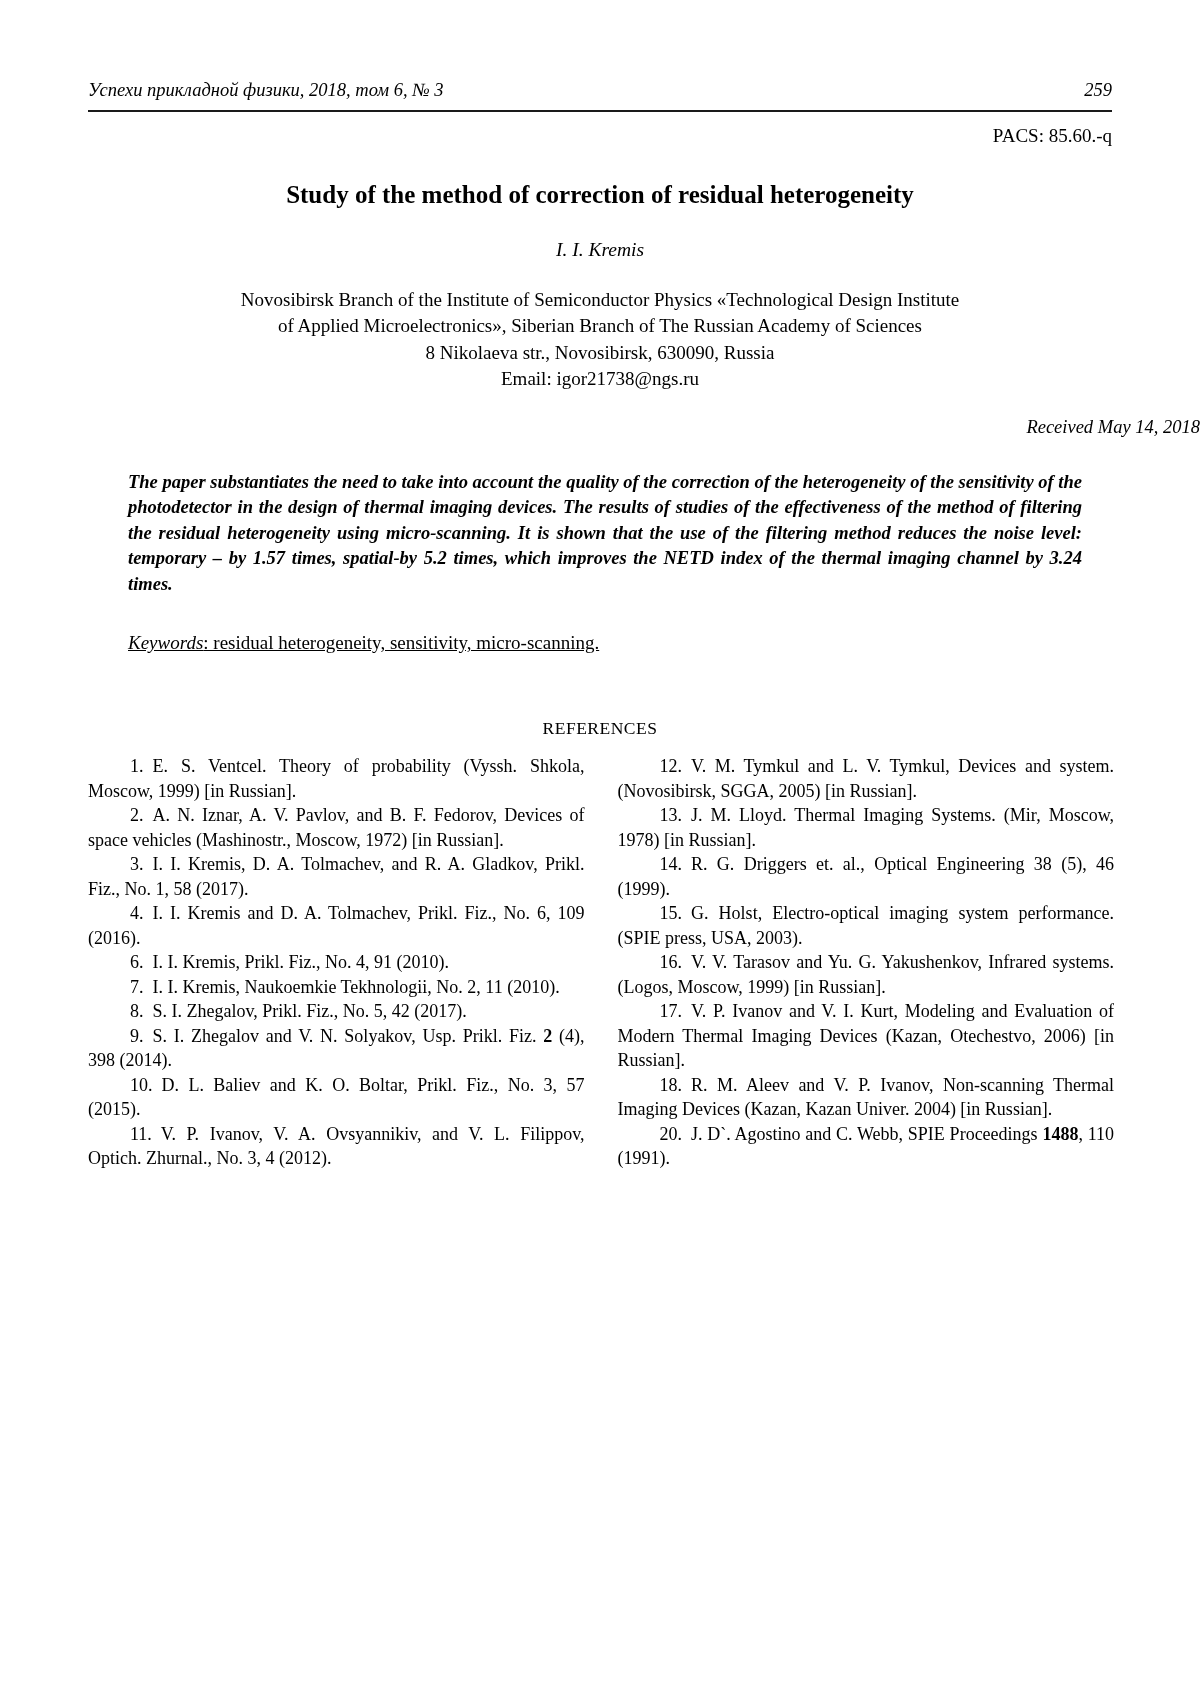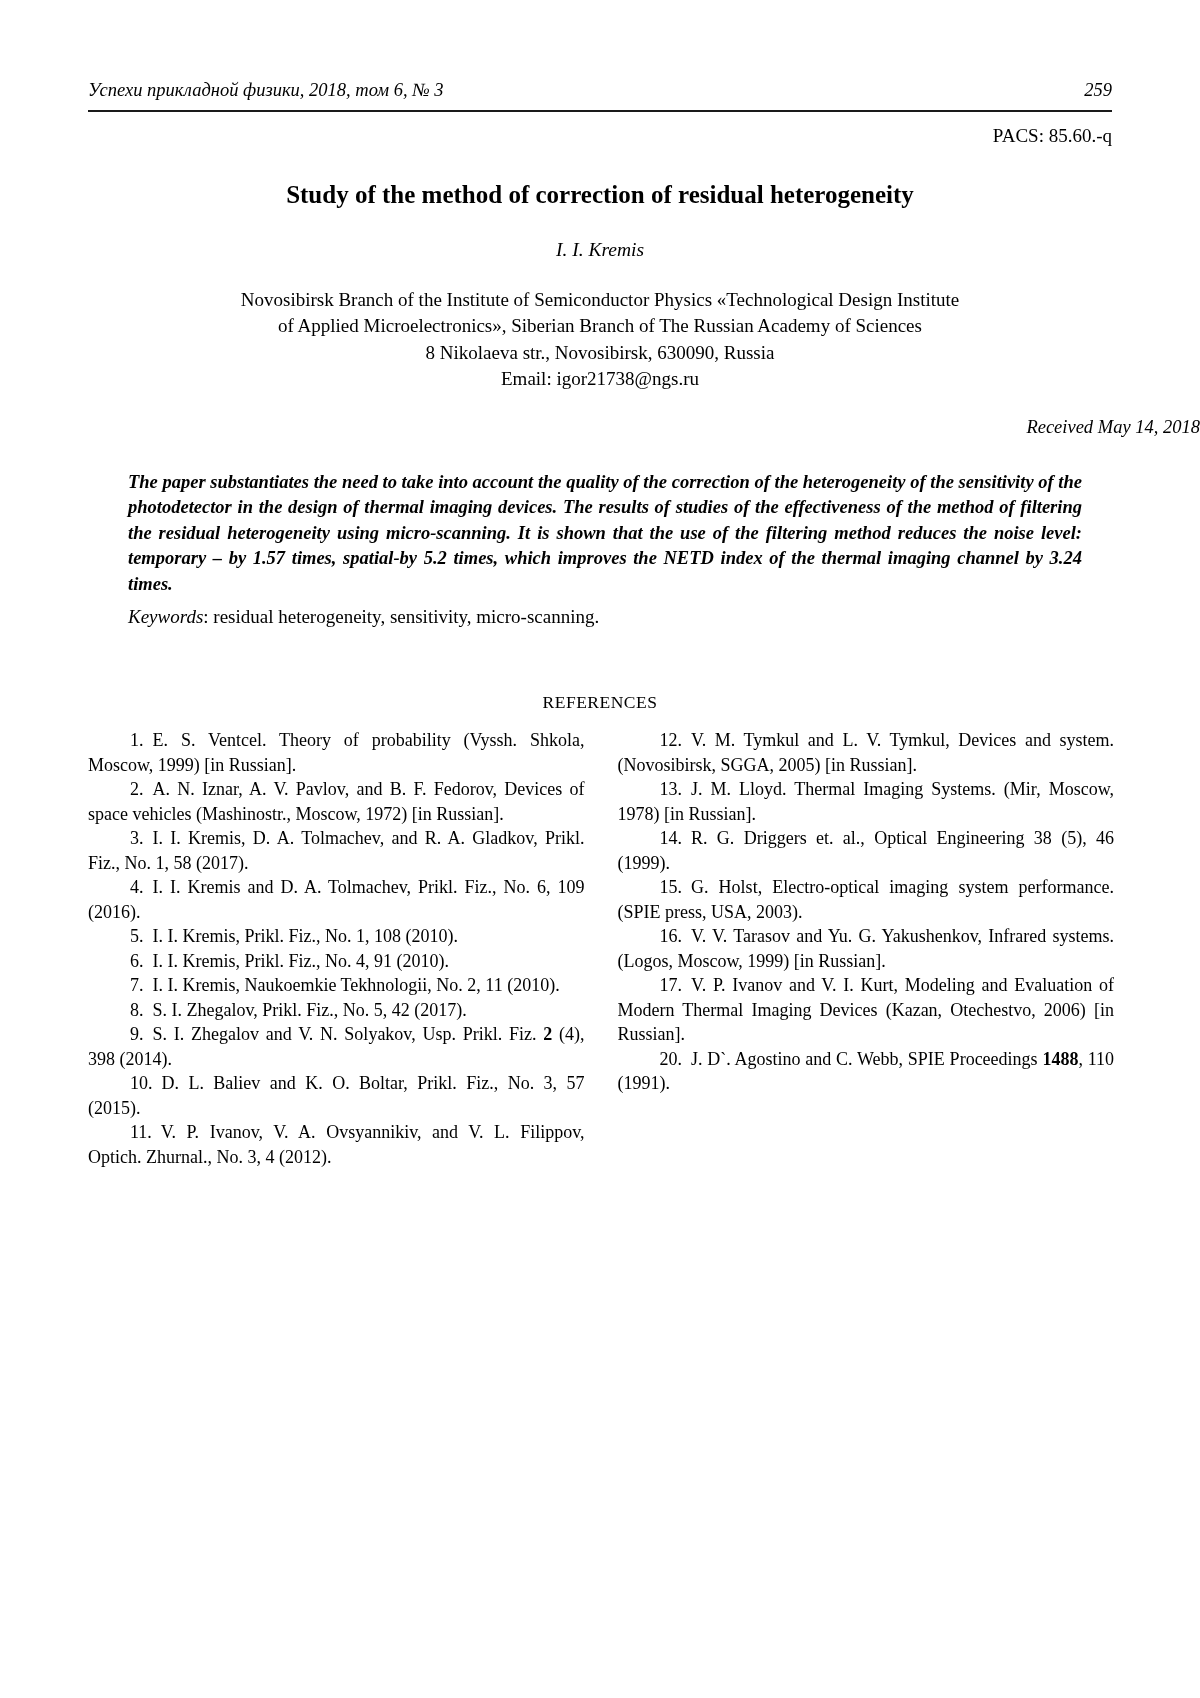--- a/index.html
+++ b/index.html
@@ -59,22 +59,23 @@
   }
   .abstract {
     margin: 32px 118px 0 128px;
     font-weight: bold;
     font-style: italic;
     font-size: 18.5px;
     line-height: 25.5px;
     text-align: justify;
   }
   .keywords {
-    margin: 9px 88px 0 128px;
+    margin: 35px 88px 0 128px;
     font-size: 19px;
+    text-decoration: underline;
   }
   .keywords .kw-label { font-style: italic; }
   .refs-heading {
     margin-top: 64px;
     text-align: center;
     font-size: 17.5px;
     font-weight: normal;
     letter-spacing: 0.5px;
   }
   .refs-columns {
@@ -124,32 +125,32 @@
   </p>
 
   <h2 class="refs-heading">REFERENCES</h2>
 
   <div class="refs-columns">
     <div class="refs-col">
         <p class="ref"><span>1. E. S. Ventcel. Theory of probability (Vyssh. Shkola, Moscow, 1999) [in Russian].</span></p>
         <p class="ref"><span>2. A. N. Iznar, A. V. Pavlov, and B. F. Fedorov, Devices of space vehicles (Mashinostr., Moscow, 1972) [in Russian].</span></p>
         <p class="ref"><span>3. I. I. Kremis, D. A. Tolmachev, and R. A. Gladkov, Prikl. Fiz., No. 1, 58 (2017).</span></p>
         <p class="ref"><span>4. I. I. Kremis and D. A. Tolmachev, Prikl. Fiz., No. 6, 109 (2016).</span></p>
-        <p class="ref"><span>5. I. I. Kremis, Prikl. Fiz., No. 1, 108 (2010).</span></p>
         <p class="ref"><span>6. I. I. Kremis, Prikl. Fiz., No. 4, 91 (2010).</span></p>
         <p class="ref"><span>7. I. I. Kremis, Naukoemkie Tekhnologii, No. 2, 11 (2010).</span></p>
         <p class="ref"><span>8. S. I. Zhegalov, Prikl. Fiz., No. 5, 42 (2017).</span></p>
         <p class="ref"><span>9. S. I. Zhegalov and V. N. Solyakov, Usp. Prikl. Fiz. </span><b>2</b><span> (4), 398 (2014).</span></p>
         <p class="ref"><span>10. D. L. Baliev and K. O. Boltar, Prikl. Fiz., No. 3, 57 (2015).</span></p>
         <p class="ref"><span>11. V. P. Ivanov, V. A. Ovsyannikiv, and V. L. Filippov, Optich. Zhurnal., No. 3, 4 (2012).</span></p>
       </div>
     <div class="refs-col">
         <p class="ref"><span>12. V. M. Tymkul and L. V. Tymkul, Devices and system. (Novosibirsk, SGGA, 2005) [in Russian].</span></p>
         <p class="ref"><span>13. J. M. Lloyd. Thermal Imaging Systems. (Mir, Moscow, 1978) [in Russian].</span></p>
         <p class="ref"><span>14. R. G. Driggers et. al., Optical Engineering 38 (5), 46 (1999).</span></p>
         <p class="ref"><span>15. G. Holst, Electro-optical imaging system performance. (SPIE press, USA, 2003).</span></p>
         <p class="ref"><span>16. V. V. Tarasov and Yu. G. Yakushenkov, Infrared systems. (Logos, Moscow, 1999) [in Russian].</span></p>
         <p class="ref"><span>17. V. P. Ivanov and V. I. Kurt, Modeling and Evaluation of Modern Thermal Imaging Devices (Kazan, Otechestvo, 2006) [in Russian].</span></p>
+        <p class="ref"><span>18. R. M. Aleev and V. P. Ivanov, Non-scanning Thermal Imaging Devices (Kazan, Kazan Univer. 2004) [in Russian].</span></p>
         <p class="ref"><span>20. J. D`. Agostino and C. Webb, SPIE Proceedings </span><b>1488</b><span>, 110 (1991).</span></p>
       </div>
   </div>
 
 </div>
 
 </body></html>

